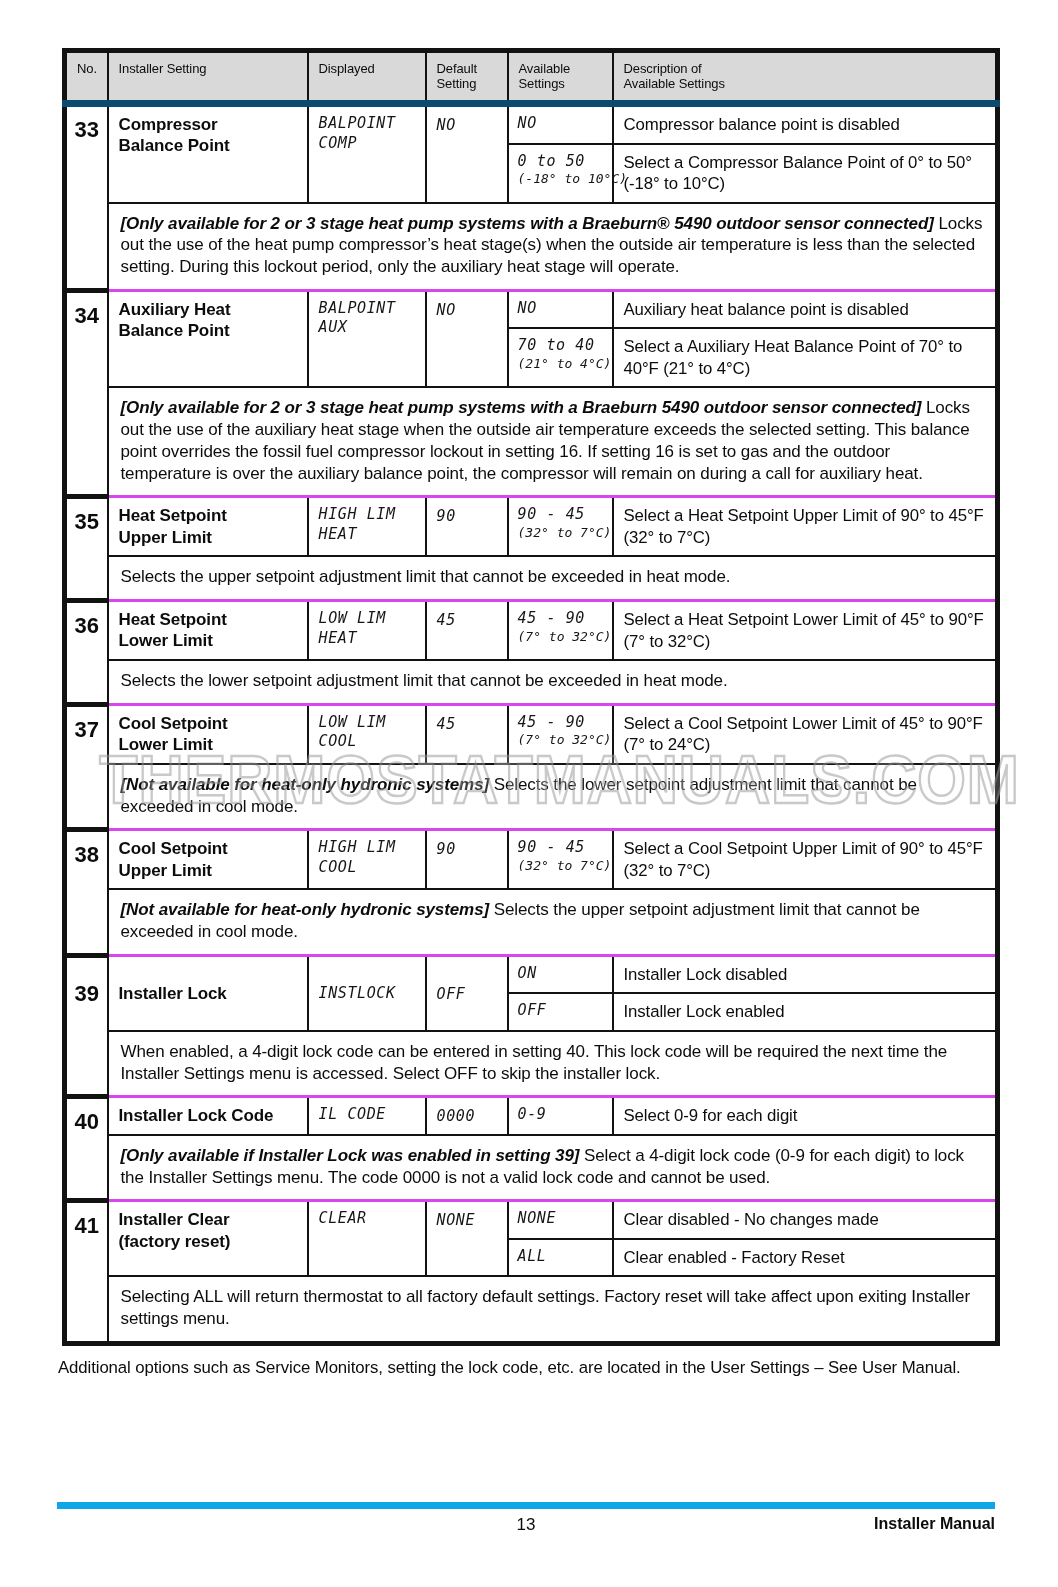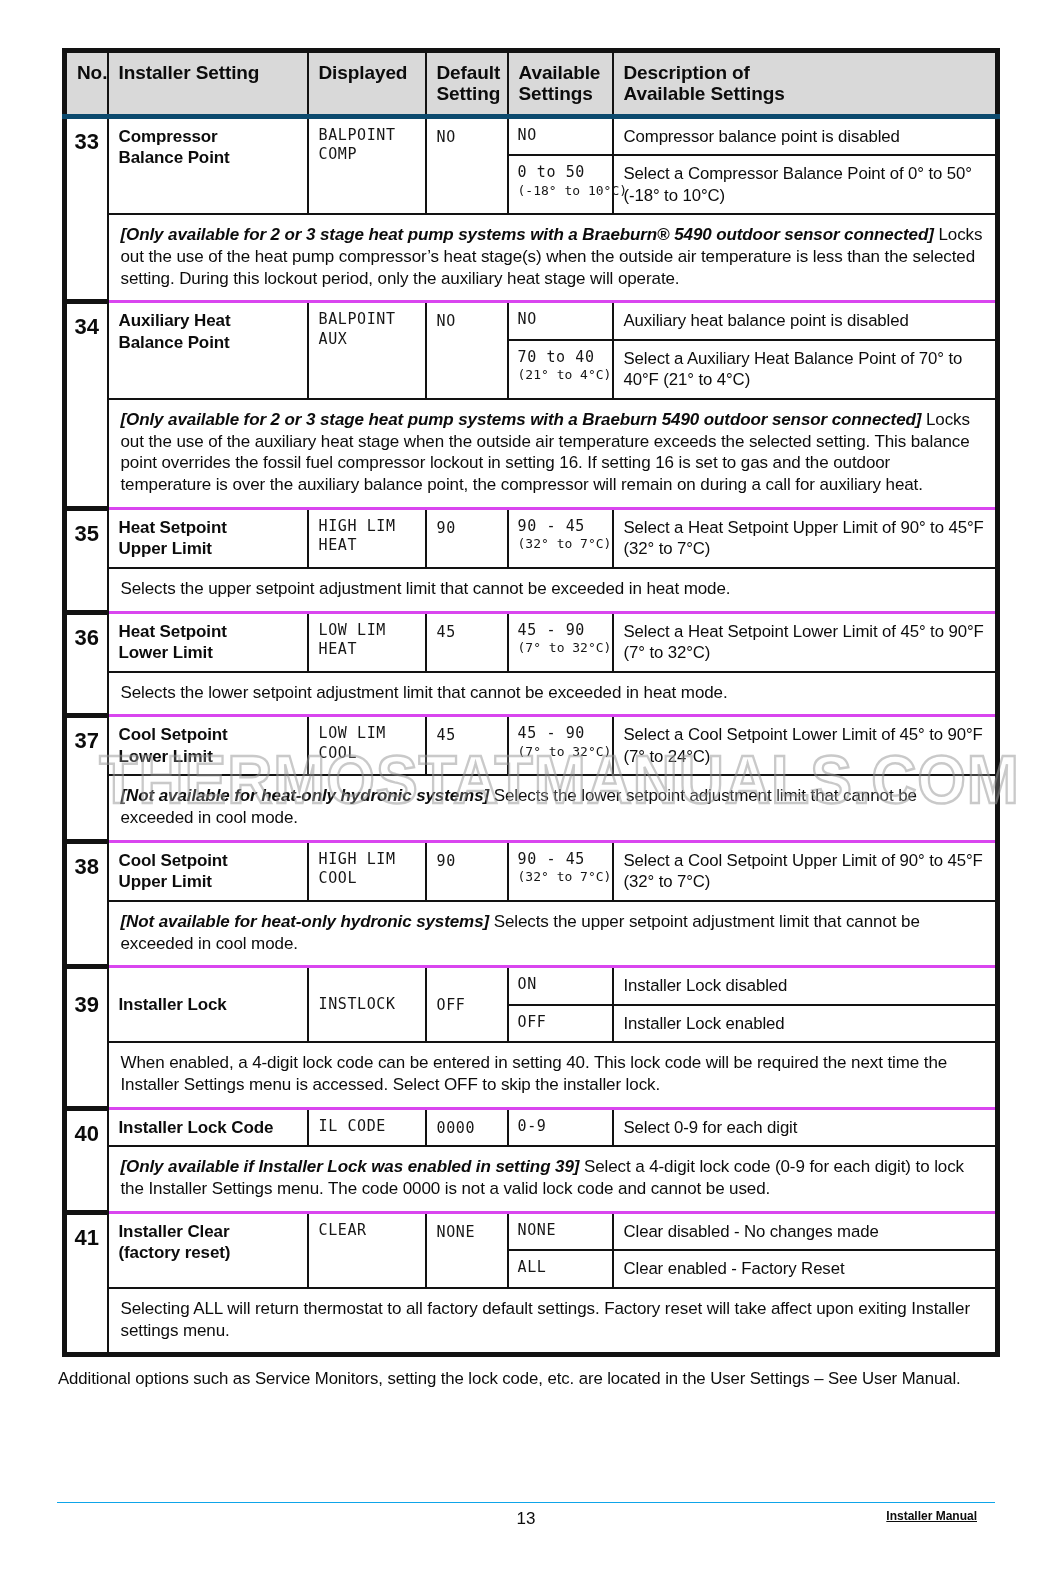--- a/index.html
+++ b/index.html
@@ -32,44 +32,45 @@
     vertical-align: top;
     padding: 7px 10px;
     font-size: 16.5px;
     line-height: 1.28;
     letter-spacing: -0.1px;
   }
 
   thead th {
     background: #d9d9d9;
     text-align: left;
-    font-size: 19px;
+    font-size: 13px;
     line-height: 1.12;
-    font-weight: bold;
-    border-bottom: 5px solid #0c4a6e;
+    font-weight: normal;
+    border-bottom: 7px solid #0c4a6e;
     padding: 9px 10px;
   }
   thead th.center { text-align: center; }
 
   td.c-no {
     text-align: center;
     font-weight: bold;
     font-size: 22px;
     padding: 9px 2px;
   }
   td.c-name { font-weight: bold; font-size: 17px; line-height: 1.25; }
   td.c-name div { white-space: nowrap; }
 
   .lcd {
     font-family: "DejaVu Sans Mono", monospace;
     font-size: 15px;
     letter-spacing: 0.6px;
     line-height: 1.3;
     color: #161616;
     white-space: nowrap;
+    font-style: italic;
   }
   .lcd-sub { font-size: 13px; letter-spacing: 0px; }
 
   td.c-avail { padding: 7px 6px 7px 9px; }
   td.c-desc { font-size: 16.8px; }
 
   tr.note-row td {
     border-bottom: 3px solid #d946ef;
     padding: 9px 12px 11px 12px;
     font-size: 17px;
@@ -104,35 +105,34 @@
     margin: 12px 0 4px 58px;
     width: 940px;
     font-size: 16.8px;
     letter-spacing: -0.1px;
   }
 
   .footer {
     position: absolute;
     left: 57px; top: 1502px;
     width: 938px;
-    border-top: 1px solid #0ea5e9;
+    border-top: 7px solid #0ea5e9;
     padding-top: 6px;
   }
   .footer .page-num {
     position: absolute;
     left: 0; right: 0;
     text-align: center;
     font-size: 17px;
   }
   .footer .manual-label {
     position: absolute;
-    right: 18px;
-    font-size: 12px;
+    right: 0;
+    font-size: 16px;
     font-weight: bold;
-    text-decoration: underline;
   }
 </style>
 </head>
 <body>
 
 <table class="settings">
   <colgroup>
     <col class="c1">
       <col class="c2">
       <col class="c3">

